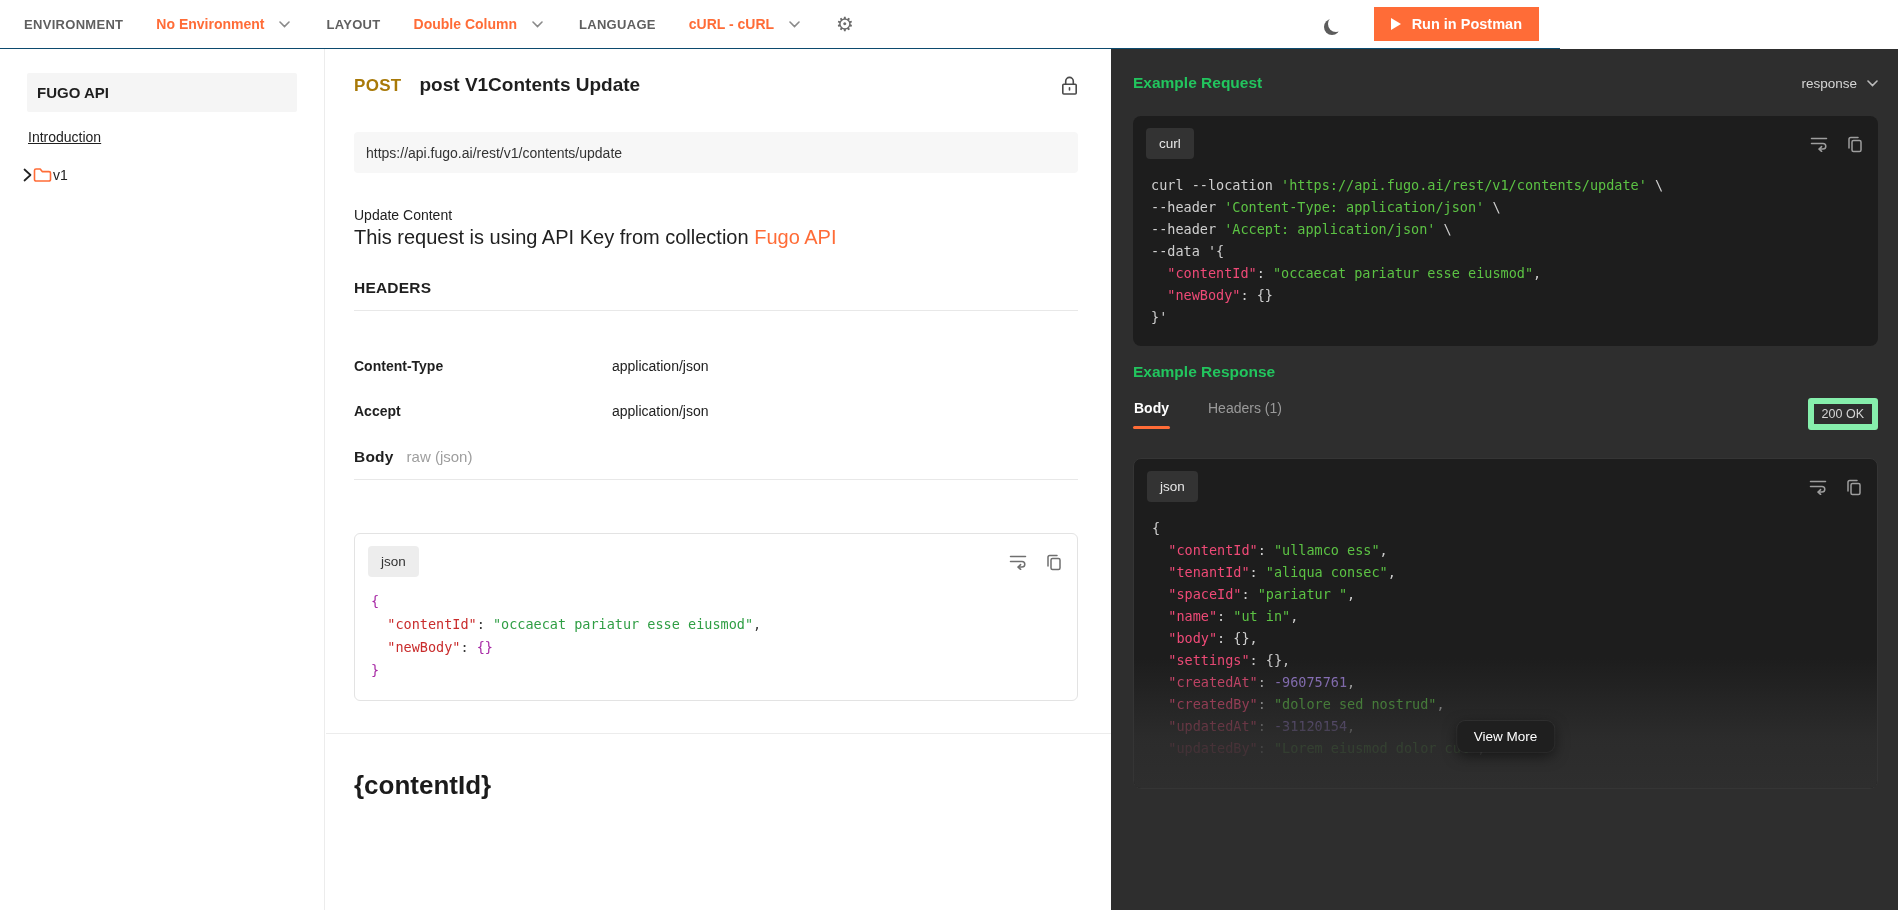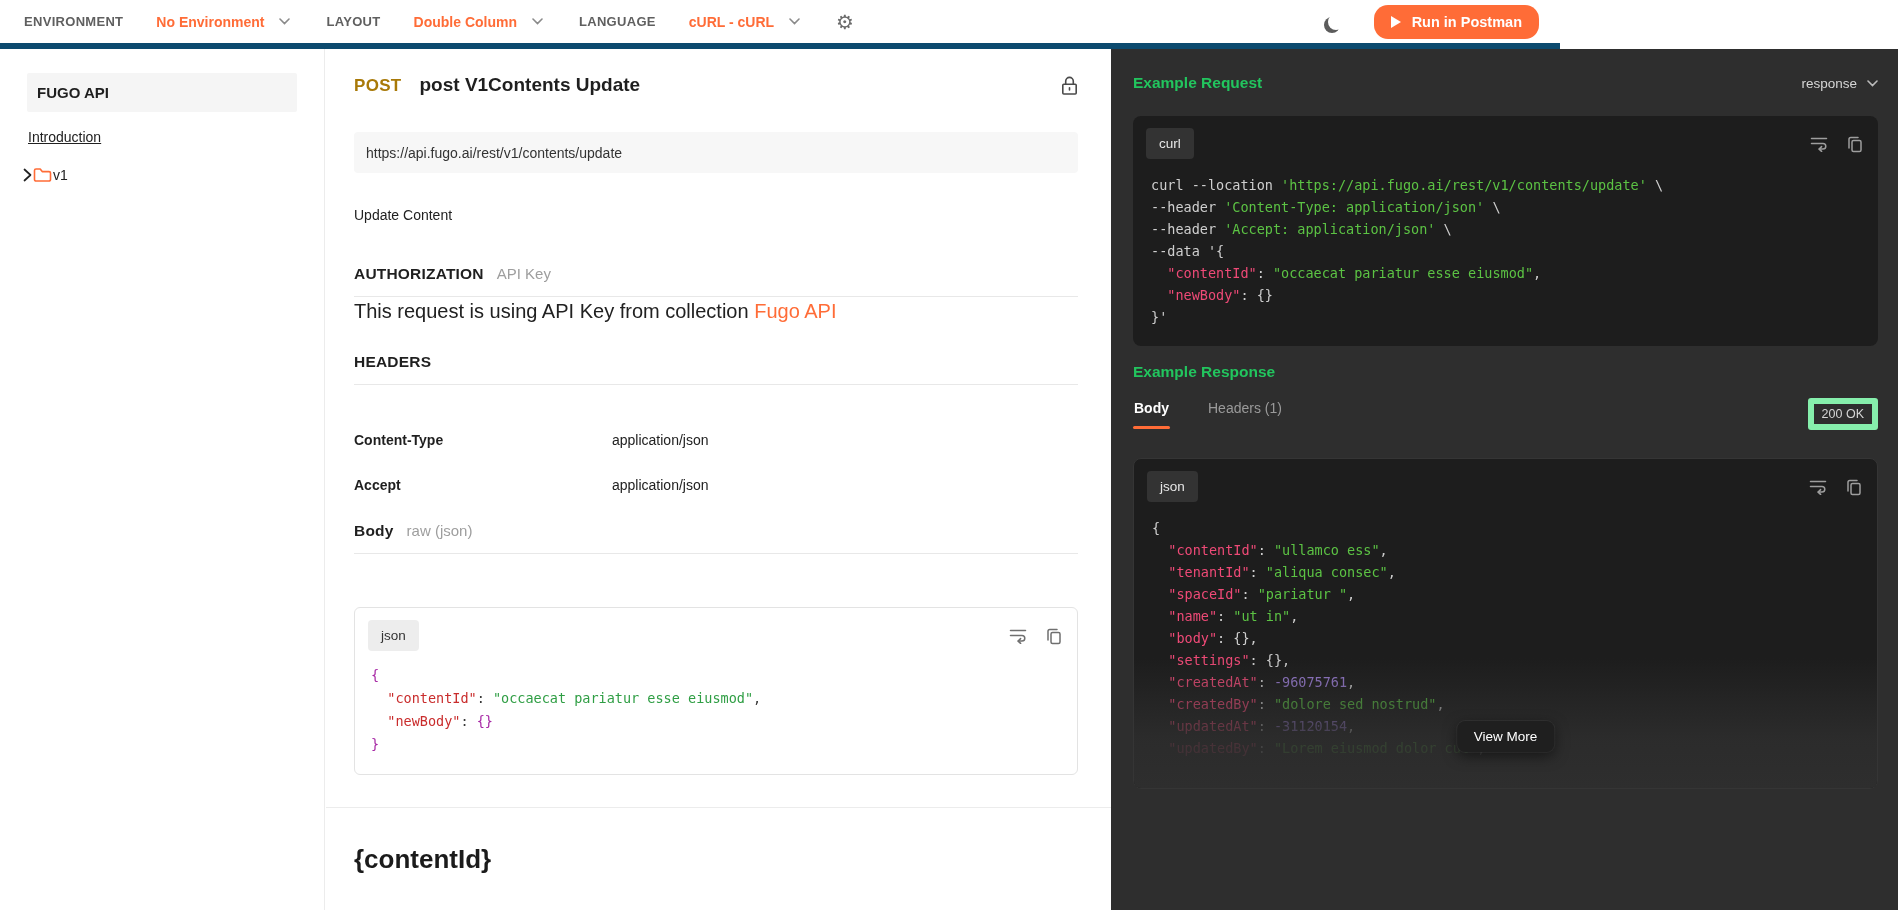--- a/index.html
+++ b/index.html
@@ -3,32 +3,32 @@
 <meta charset="utf-8">
 <style>
   * { margin:0; padding:0; box-sizing:border-box; }
   html,body { width:1898px; height:910px; }
   body { font-family:"Liberation Sans",sans-serif; background:#fff; color:#212121;
          position:relative; overflow:hidden; }
   button { font-family:inherit; }
 
   
   .topbar { position:absolute; top:0; left:0; width:1560px; height:49px; background:#fff;
-            border-bottom:6px solid #0c4a6e; display:flex; align-items:center;
+            border-bottom:1px solid #0c4a6e; display:flex; align-items:center;
             padding:0 21px 0 24px; }
   .tb-group { display:flex; align-items:center; gap:25px; margin-right:36px; }
   .tb-label { font-size:13px; font-weight:700; color:#5f5f5f; letter-spacing:.3px; }
   .tb-dd { display:flex; align-items:center; gap:15px; background:none; border:none; cursor:pointer;margin-left:8px; }
   .tb-val { font-size:14px; font-weight:700; color:#ff6c37; }
   .icon-btn { background:none; border:none; cursor:pointer; display:flex; align-items:center; }
   .gear { font-family:"DejaVu Sans",sans-serif; font-size:20px; color:#6b6b6b; line-height:1; }
   .tb-right { margin-left:auto; display:flex; align-items:center; gap:30px; }
   .moon { width:16px; height:16px; border-radius:50%; box-shadow:-4px 3px 0 0 #5c5c5c; }
   .run-btn { display:flex; align-items:center; gap:11px; background:#ff6c37; color:#fff;
-             border:none; border-radius:14px; height:34px; padding:0 17px;
+             border:none; border-radius:0; height:34px; padding:0 17px;
              font-size:14.5px; font-weight:700; cursor:pointer; }
   .play { width:0; height:0; border-left:10px solid #fff;
           border-top:6px solid transparent; border-bottom:6px solid transparent; }
 
   
   .sidebar { position:absolute; top:49px; left:0; width:325px; bottom:0; background:#fff;
              border-right:1px solid #ececec; padding-top:24px; }
   .collection { margin:0 27px; height:39px; background:#f5f5f5; border-radius:2px;
                 display:flex; align-items:center; padding-left:10px;
                 font-size:15px; font-weight:700; color:#1f1f1f; cursor:pointer; }
@@ -196,24 +196,20 @@
       </svg>
     </span>
   </div>
 
   <div class="url-bar">
     <span>https://api.fugo.ai/rest/v1/contents/update</span>
   </div>
 
   <p class="desc">Update Content</p>
 
-  <div class="sec">
-    <span class="sec-h">AUTHORIZATION</span>
-    <span class="sec-sub">API Key</span>
-  </div>
   <p class="auth-note">
     <span>This request is using API Key from collection </span><a class="link">Fugo API</a>
   </p>
 
   <div class="sec tight">
     <span class="sec-h">HEADERS</span>
   </div>
   <div class="kv-table">
     <div class="kv-row">
       <span class="kv-key">Content-Type</span>

